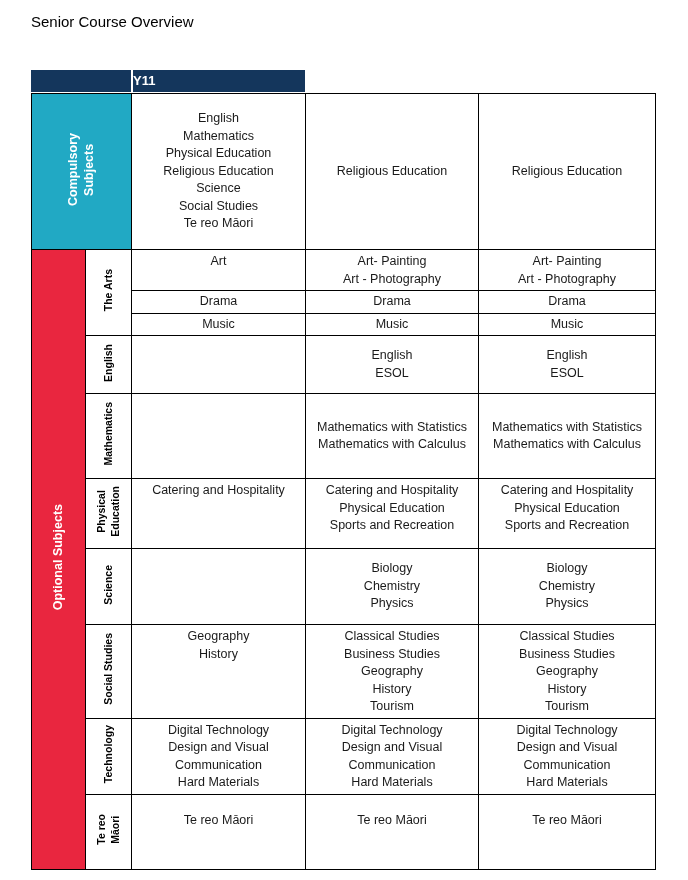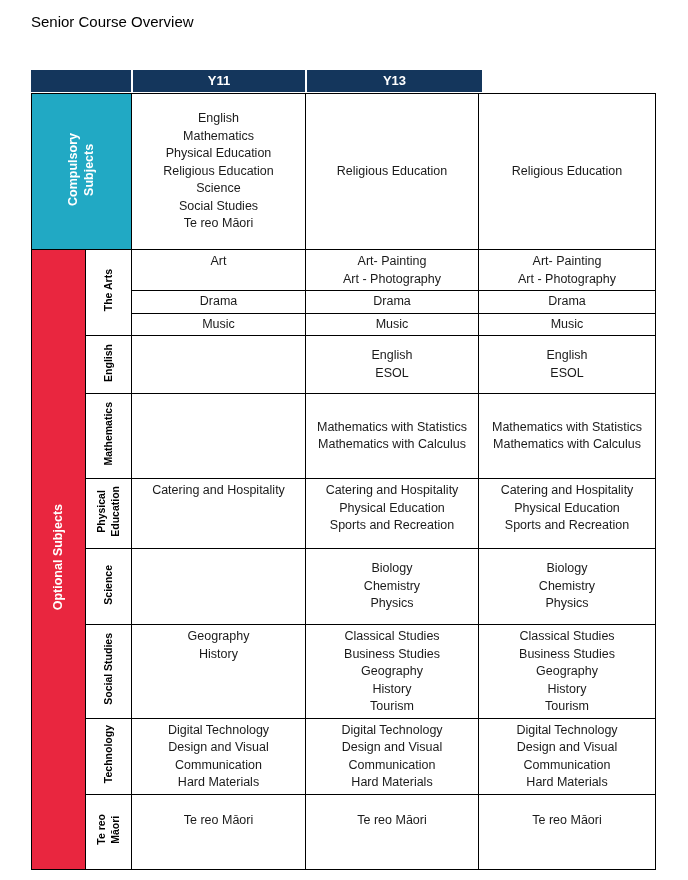--- a/index.html
+++ b/index.html
@@ -16,21 +16,21 @@
     font-size: 15px; font-weight: 400; color: #000;
   }
   .doc { position: absolute; left: 31px; top: 70px; width: 624px; }
 
   
   .year-row { display: flex; width: 624px; height: 22px; }
   .hcell {
     background: #14365C;
     box-sizing: border-box;
     color: #ffffff; font-weight: 700; font-size: 13px;
-    text-align: center; line-height: 22px;
+    text-align: left; line-height: 22px;
   }
   .hcell.spacer { width: 100px; }
   .hcell.year { border-left: 2px solid #ffffff; }
   .hcell.y11 { width: 174px; }
   .hcell.y12 { width: 173px; }
   .hcell.y13 { width: 177px; }
 
   
   table.grid {
     border-collapse: collapse;
@@ -98,21 +98,20 @@
 </head>
 <body>
 
 <div class="page-title">Senior Course Overview</div>
 
 <div class="doc">
 
   <div class="year-row">
     <div class="hcell spacer"></div>
     <div class="hcell year y11">Y11</div>
-    <div class="hcell year y13">Y13</div>
   </div>
 
   <table class="grid">
     <colgroup>
       <col style="width:54px">
         <col style="width:46px">
       <col style="width:174px">
         <col style="width:173px">
         <col style="width:177px">
     </colgroup>

